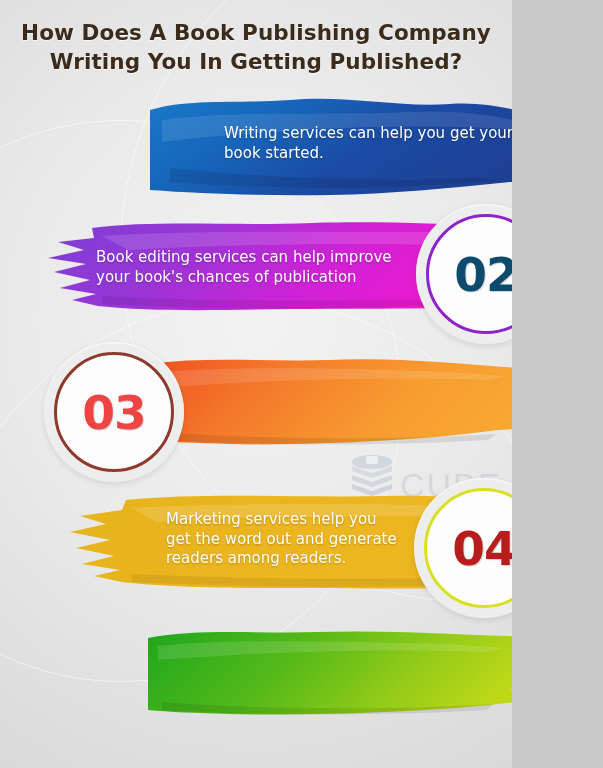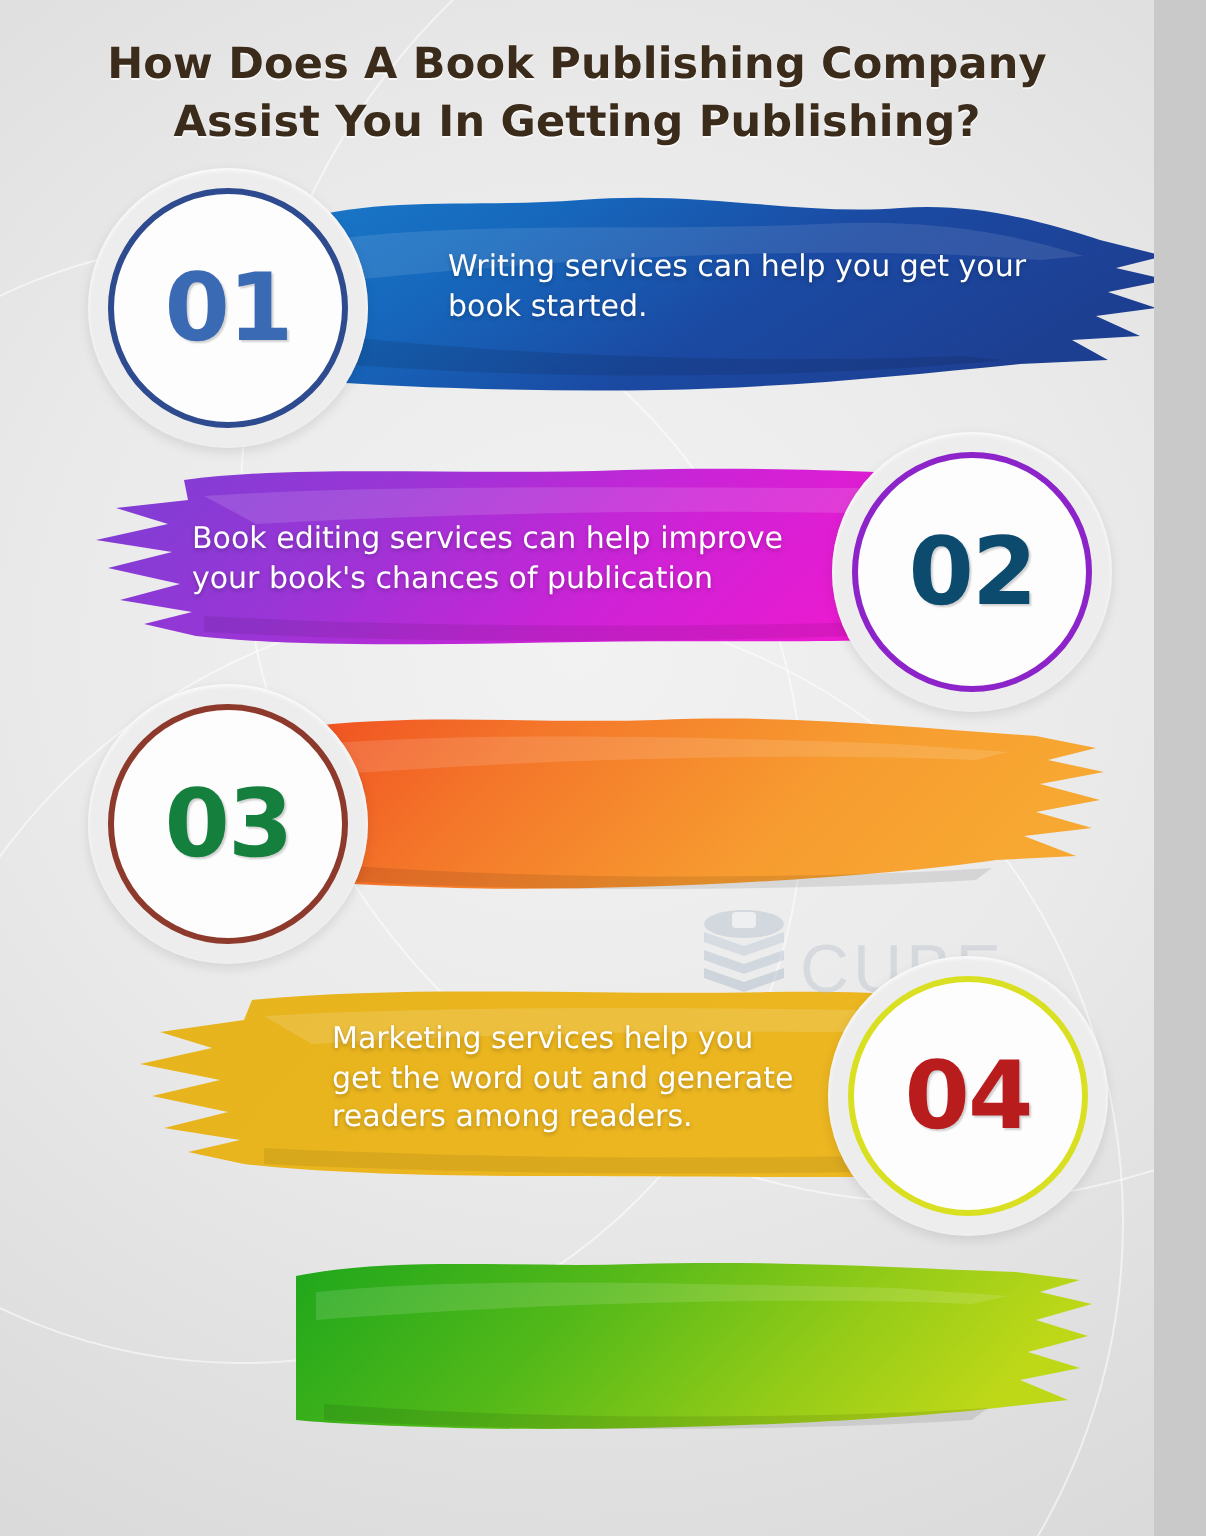--- a/index.html
+++ b/index.html
@@ -7,21 +7,21 @@
     margin: 0;
     padding: 0;
     background: #c9c9c9;
   }
   body {
     font-family: "DejaVu Sans", sans-serif;
   }
 
   .page {
     position: relative;
-    width: 577px;
+    width: 512px;
     height: 768px;
     overflow: hidden;
     background:
       radial-gradient(ellipse 120% 85% at 50% 42%, #f2f2f2 0%, #eaeaea 38%, #dedede 68%, #d2d2d2 100%);
     text-decoration: underline;
   }
 
   
   .bg-arc {
     position: absolute;
@@ -51,21 +51,21 @@
   .title .l2 { display: block; }
 
   
   .row {
     position: absolute;
     left: 0;
     width: 603px;
     height: 136px;
   }
   .row.r1 { top: 86px; }
-  .row.r2 { top: 212px; }
+  .row.r2 { top: 200px; }
   .row.r3 { top: 342px; }
   .row.r4 { top: 480px; }
   .row.r5 { top: 612px; }
 
   
   .stroke-wrap {
     position: absolute;
     top: 14px;
     height: 104px;
   }
@@ -137,21 +137,21 @@
   .row.r3 .circle { left: 44px;  top: 0px; }
   .row.r4 .circle { left: 414px; top: -2px; }
   .row.r5 .circle { left: 46px;  top: 2px; }
 
   
   .row.r1 .ring { border-color: #2e4b8f; }
   .row.r1 .num  { color: #3b6ab5; }
   .row.r2 .ring { border-color: #8c24c9; }
   .row.r2 .num  { color: #0c4a6e; }
   .row.r3 .ring { border-color: #8d3a2c; }
-  .row.r3 .num  { color: #15803d; }
+  .row.r3 .num  { color: #ef4444; }
   .row.r4 .ring { border-color: #d9e022; }
   .row.r4 .num  { color: #b91c1c; }
   .row.r5 .ring { border-color: #3ea13e; }
   .row.r5 .num  { color: #4aab47; }
 
   
   .watermark {
     position: absolute;
     left: 338px;
     top: 442px;
@@ -187,21 +187,21 @@
 <body>
 
 <div class="page">
 
   <div class="bg-arc a1"></div>
   <div class="bg-arc a2"></div>
   <div class="bg-arc a3"></div>
 
   <div class="title">
     <span>How Does A Book Publishing Company</span>
-    <span class="l2">Assist You In Getting Publishing?</span>
+    <span class="l2">Writing You In Getting Published?</span>
   </div>
 
   <div class="row r1">
     <div class="stroke-wrap">
       <div class="stroke">
         <svg viewBox="0 0 450 108" preserveAspectRatio="none">
           <defs>
             <linearGradient id="g1" x1="0" y1="0" x2="1" y2="0.35">
               <stop offset="0%" stop-color="#1a78c8"></stop>
               <stop offset="28%" stop-color="#1668bd"></stop>
@@ -210,25 +210,20 @@
             </linearGradient>
           </defs>
           <path fill="url(#g1)" d="M0,16 C40,4 90,10 140,6 C200,1 250,14 300,10 C340,7 375,18 400,26 L432,34 L408,40 L434,46 L404,52 L428,60 L398,64 L420,74 L386,76 L404,86 L360,88 C300,94 240,100 180,101 C120,102 55,100 0,96 Z"></path>
           <path fill="#ffffff" opacity="0.10" d="M12,26 C90,16 180,22 260,18 C320,15 360,24 392,34 L370,36 C300,30 200,32 120,38 C80,41 40,44 12,48 Z"></path>
           <path fill="#000000" opacity="0.10" d="M20,74 C110,84 230,88 330,84 L352,86 C250,96 120,96 20,88 Z"></path>
         </svg>
       </div>
     </div>
     <div class="stroke-text">Writing services can help you get your
 book started.</div>
-    <div class="circle">
-      <div class="ring">
-        <span class="num">01</span>
-      </div>
-    </div>
   </div>
 
   <div class="row r2">
     <div class="stroke-wrap">
       <div class="stroke">
         <svg viewBox="0 0 462 100" preserveAspectRatio="none">
           <defs>
             <linearGradient id="g2" x1="0" y1="0" x2="1" y2="0.2">
               <stop offset="0%" stop-color="#7b3fd4"></stop>
               <stop offset="35%" stop-color="#9a35d6"></stop>

